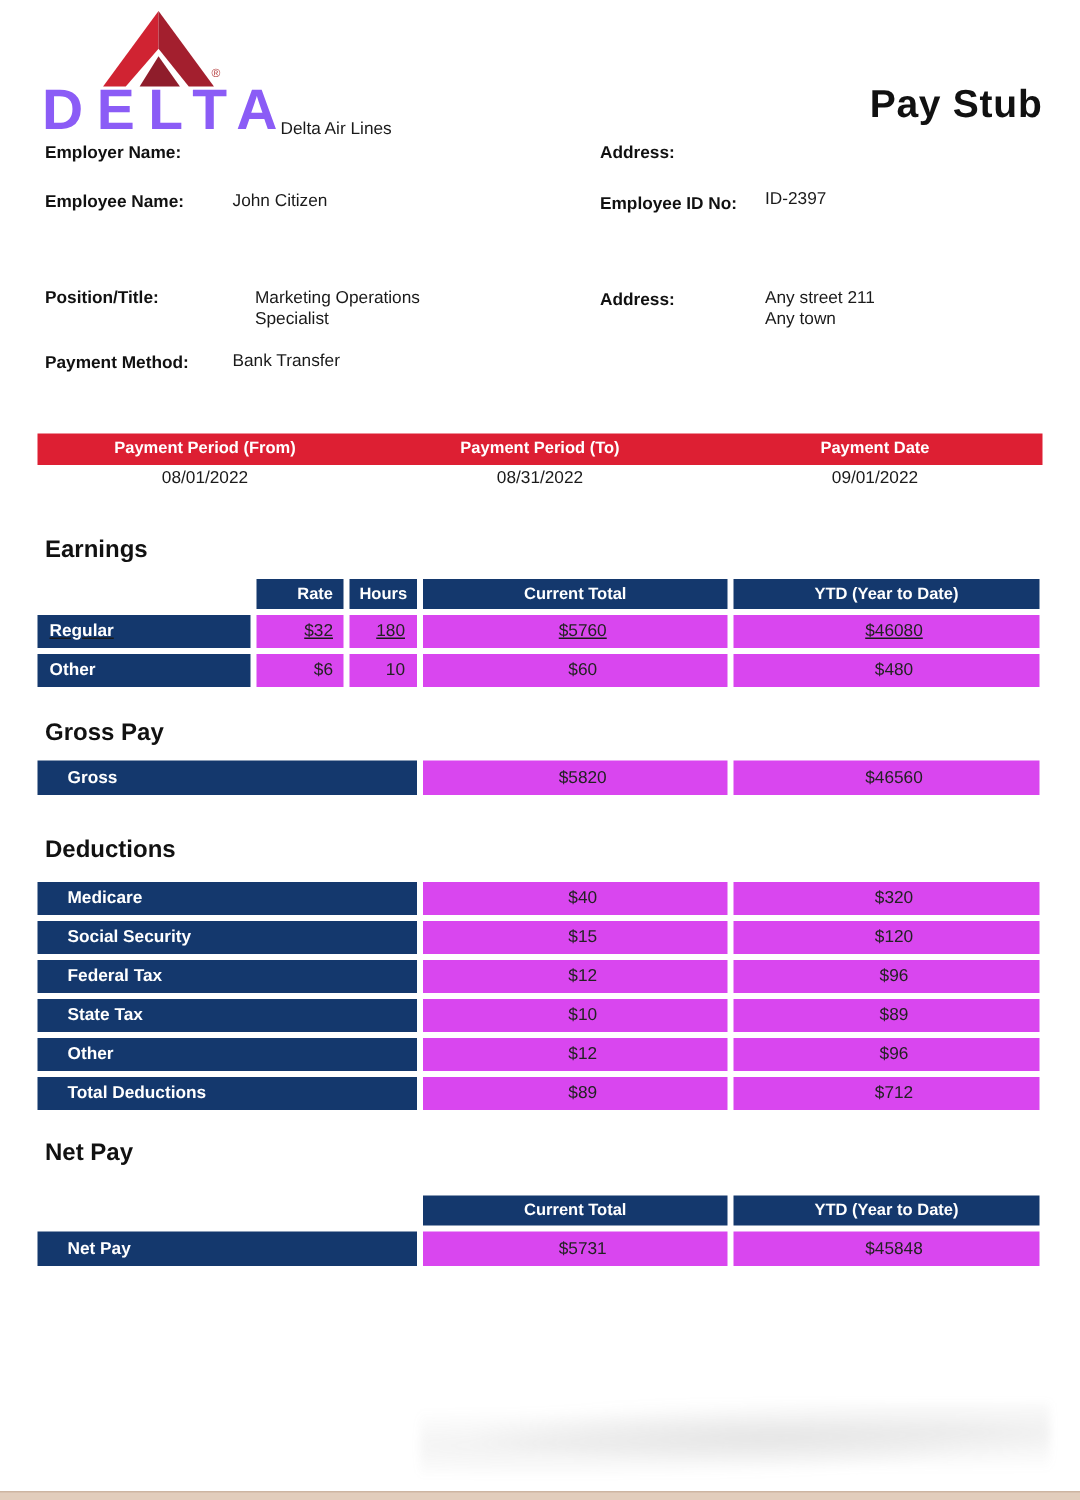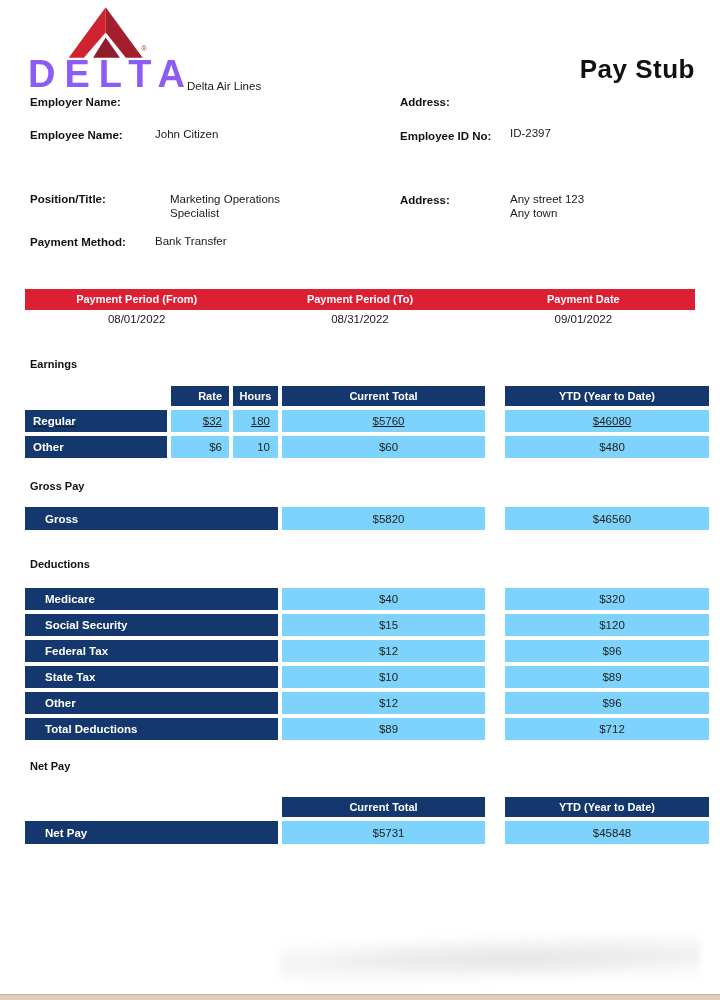--- a/index.html
+++ b/index.html
@@ -36,32 +36,32 @@
   .paybar .seg {
     flex:1; color:#ffffff; font-weight:bold; font-size:11px;
     text-align:center; line-height:21px;
   }
   .paydates {
     position:absolute; left:25px; top:313px; width:670px; display:flex;
   }
   .paydates .seg { flex:1; text-align:center; font-size:11.5px; color:#1a1a1a; }
 
   
-  .sec-title { position:absolute; left:30px; font-weight:bold; font-size:11px; color:#111; }
+  .sec-title { position:absolute; left:30px; font-weight:bold; font-size:16px; color:#111; }
   .trow { position:absolute; left:25px; display:flex; gap:4px; }
   .cell { height:100%; display:flex; align-items:center; font-size:11.5px; }
   .navy  { background:#14386d; color:#ffffff; font-weight:bold; }
-  .light { background:#7dd3fc; color:#222222;padding-left:10px; }
+  .light { background:#d946ef; color:#222222;padding-left:10px; }
   .blank { background:transparent; }
   .c-label { width:142px; padding-left:8px; }
   .c-rate  { width:58px;  justify-content:flex-end; padding-right:7px; }
   .c-hours { width:45px;  justify-content:flex-end; padding-right:8px; }
   .c-hours.hd { justify-content:center; padding-right:0; }
   .c-cur   { width:203px; justify-content:center; }
-  .c-ytd   { width:204px; justify-content:center;margin-left:16px; }
+  .c-ytd   { width:204px; justify-content:center; }
   .c-wide  { width:253px; padding-left:20px; }
   .hd { font-size:11px; }
 
   
   .watermark {
     position:absolute; left:280px; top:935px; width:420px; height:48px;
     background:
       radial-gradient(ellipse at 20% 60%, rgba(120,120,120,0.10), transparent 60%),
       radial-gradient(ellipse at 55% 50%, rgba(120,120,120,0.08), transparent 60%),
       radial-gradient(ellipse at 85% 40%, rgba(120,120,120,0.12), transparent 65%);
@@ -96,21 +96,21 @@
   <div class="val" style="left:155px; top:128px;">John Citizen</div>
 
   <div class="lbl" style="left:400px; top:130px;">Employee ID No:</div>
   <div class="val" style="left:510px; top:127px;">ID-2397</div>
 
   <div class="lbl" style="left:30px; top:193px;">Position/Title:</div>
   <div class="val" style="left:140px; top:193px;margin-left:30px;">Marketing Operations
 Specialist</div>
 
   <div class="lbl" style="left:400px; top:194px;">Address:</div>
-  <div class="val" style="left:510px; top:193px;">Any street 123
+  <div class="val" style="left:510px; top:193px;">Any street 211
 Any town</div>
 
   <div class="lbl" style="left:30px; top:236px;">Payment Method:</div>
   <div class="val" style="left:155px; top:235px;">Bank Transfer</div>
 
   <div class="paybar">
     <div class="seg">Payment Period (From)</div>
     <div class="seg">Payment Period (To)</div>
     <div class="seg">Payment Date</div>
   </div>

